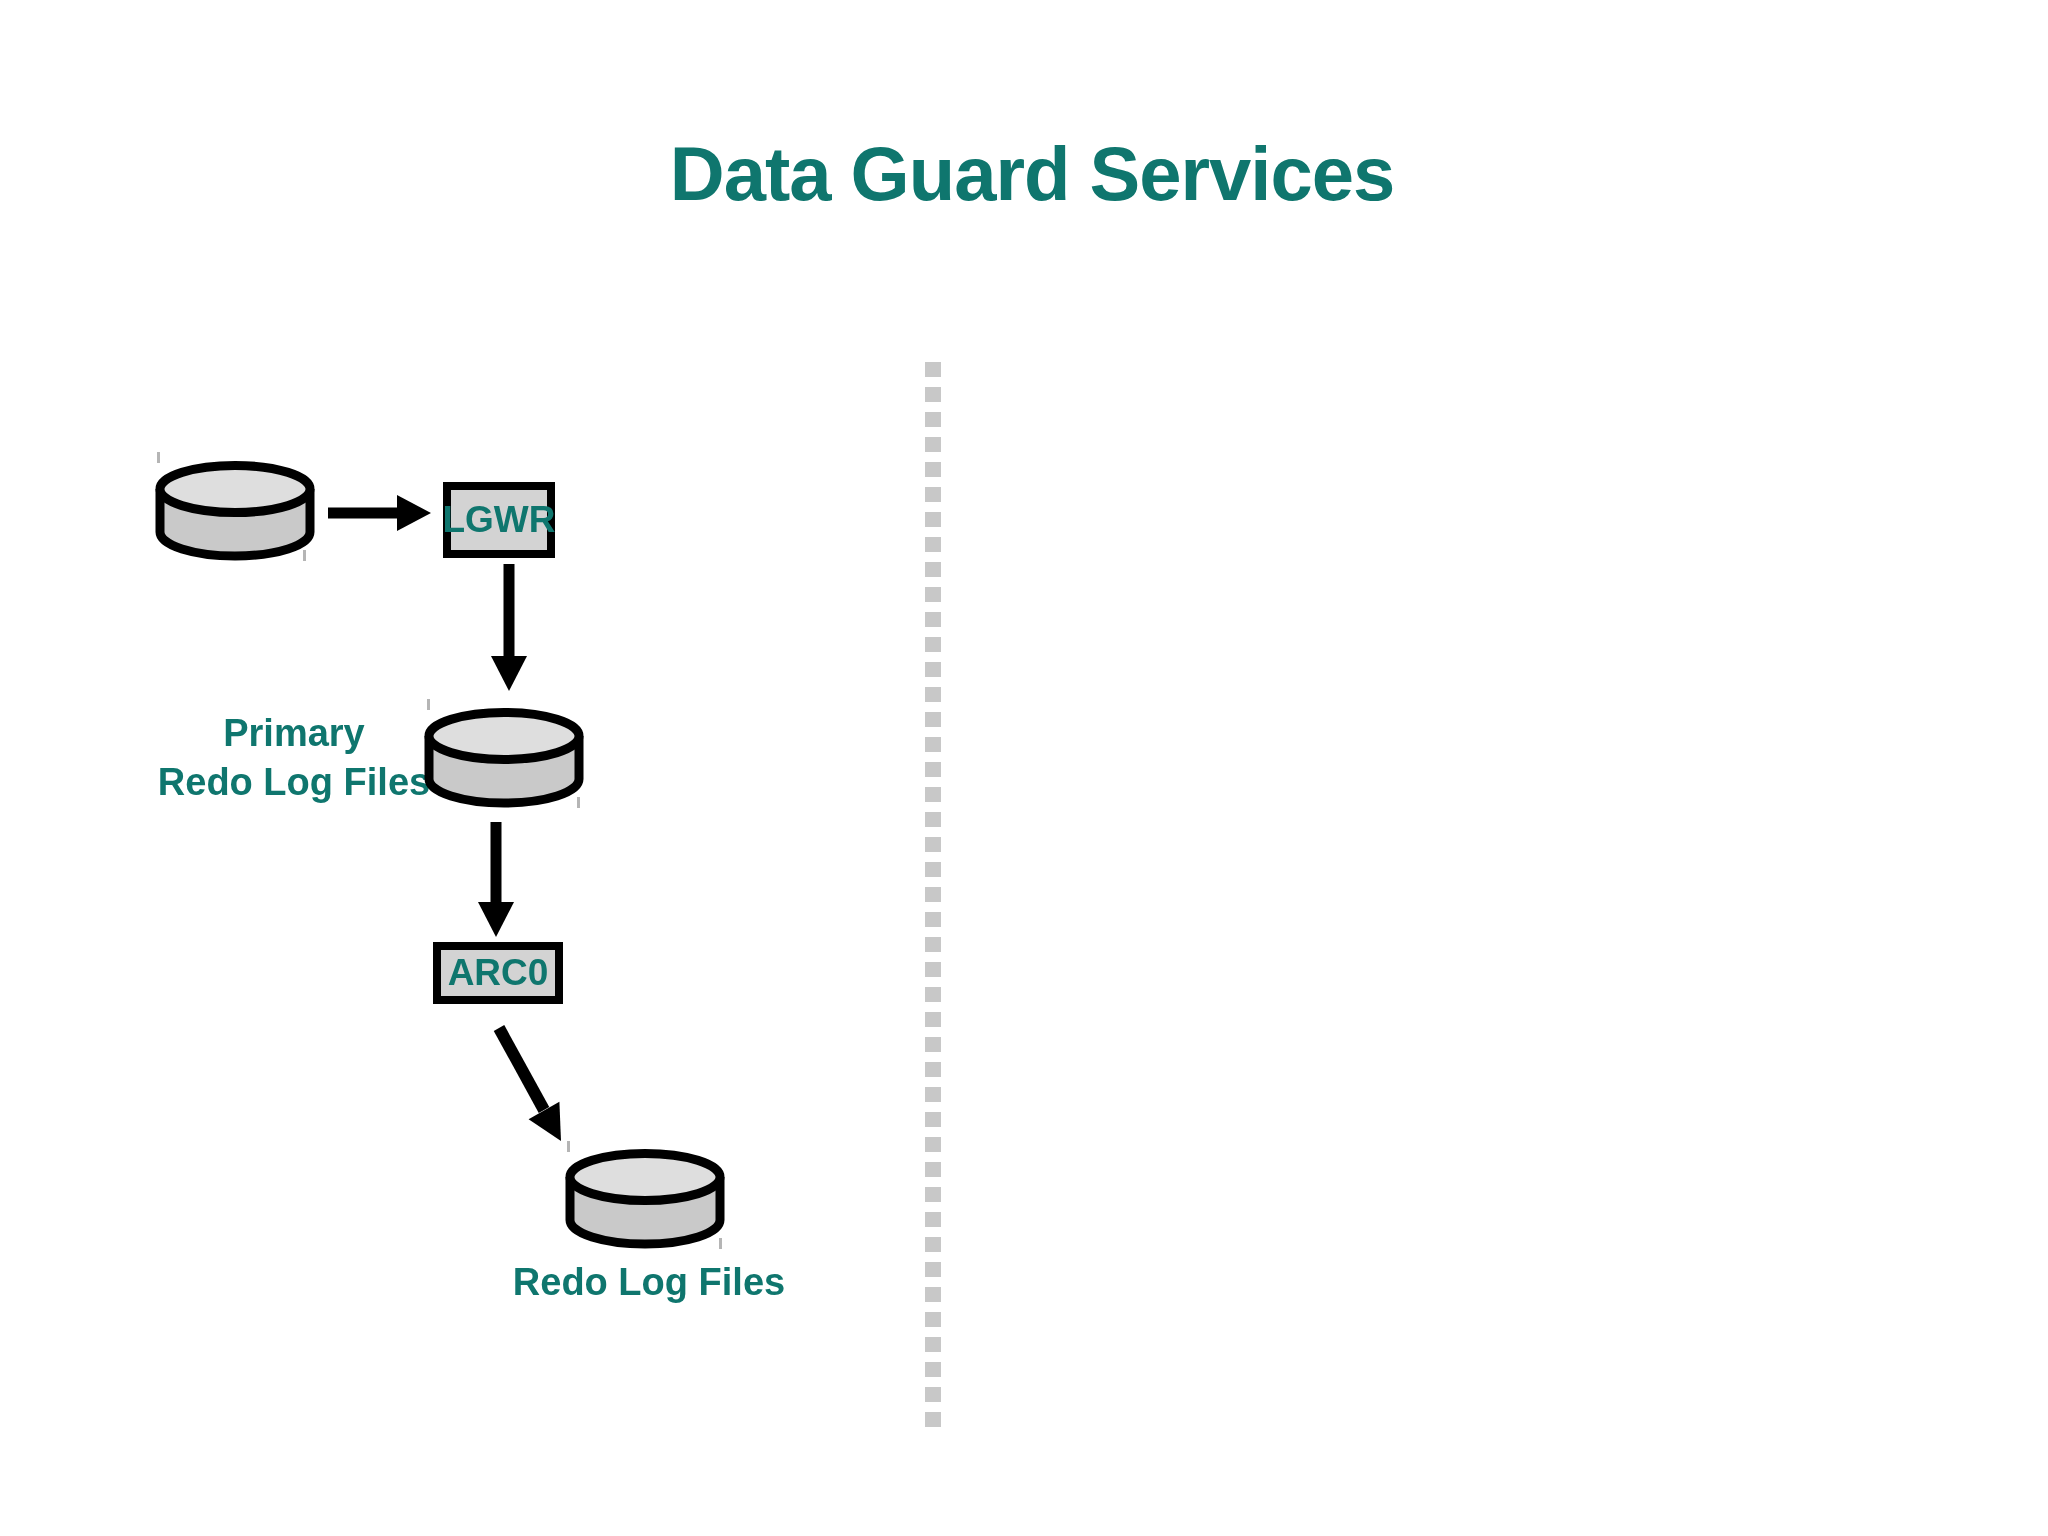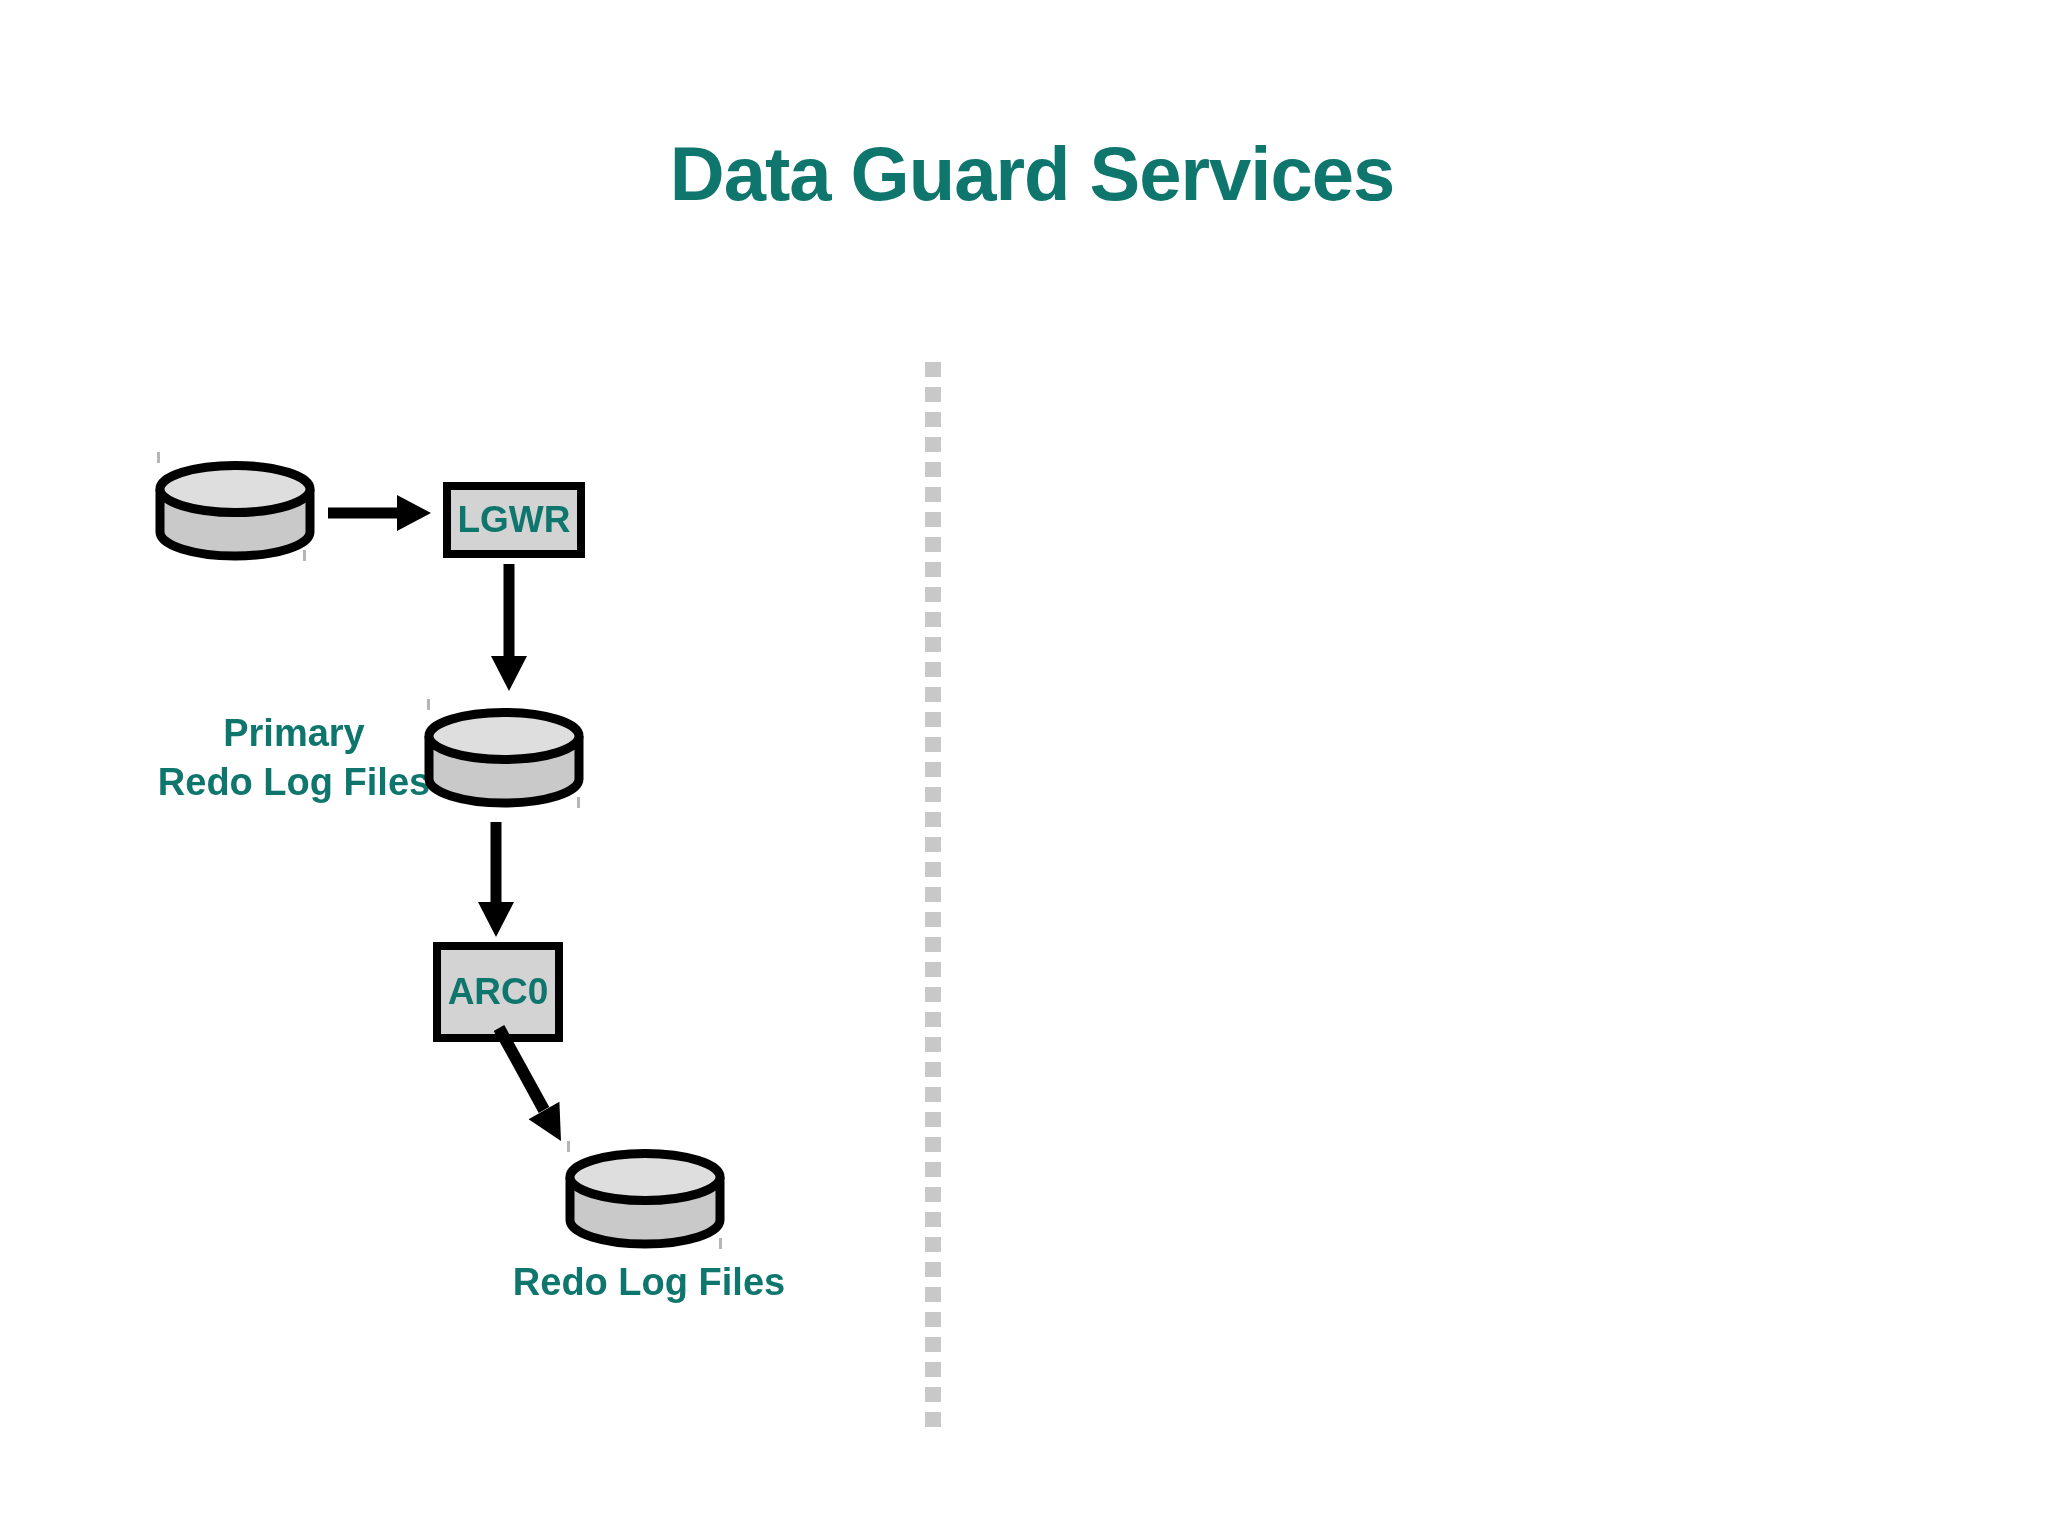--- a/index.html
+++ b/index.html
@@ -50,22 +50,22 @@
     position: absolute;
     background: #d3d3d3;
     border: 8px solid #000000;
     display: flex;
     align-items: center;
     justify-content: center;
     font-size: 37px;
     font-weight: bold;
     box-sizing: border-box;
   }
-  .box-lgwr { left: 443px; top: 482px; width: 142px; height: 76px; }
-  .box-arc0 { left: 433px; top: 942px; width: 130px; height: 100px; }
+  .box-lgwr { left: 443px; top: 482px; width: 112px; height: 76px; }
+  .box-arc0 { left: 433px; top: 942px; width: 130px; height: 62px; }
 
   
   .cylinder {
     position: absolute;
     width: 160px;
     height: 100px;
   }
   .cyl-primary  { left: 155px; top: 461px; }
   .cyl-online   { left: 424px; top: 708px; }
   .cyl-archived { left: 565px; top: 1149px; }

